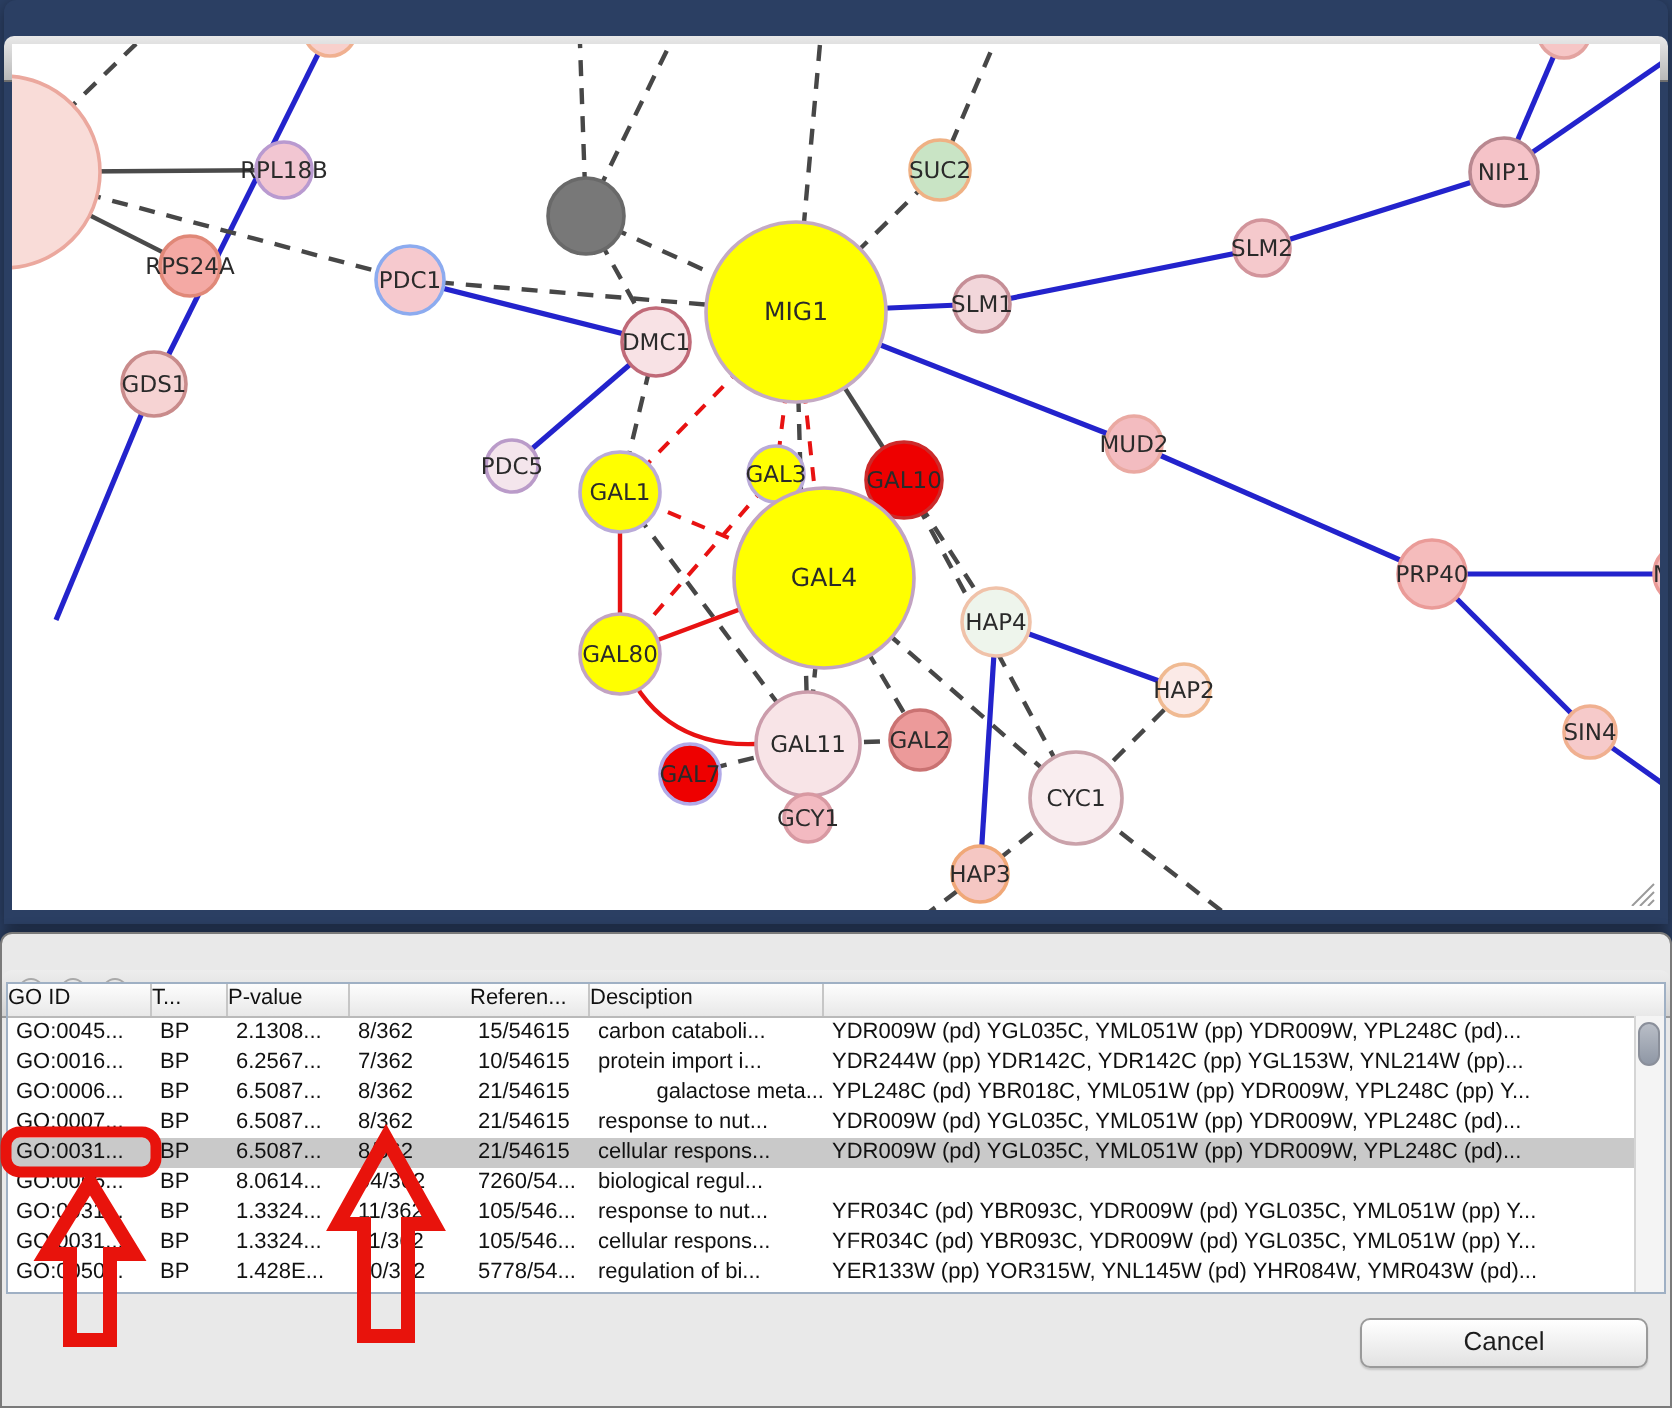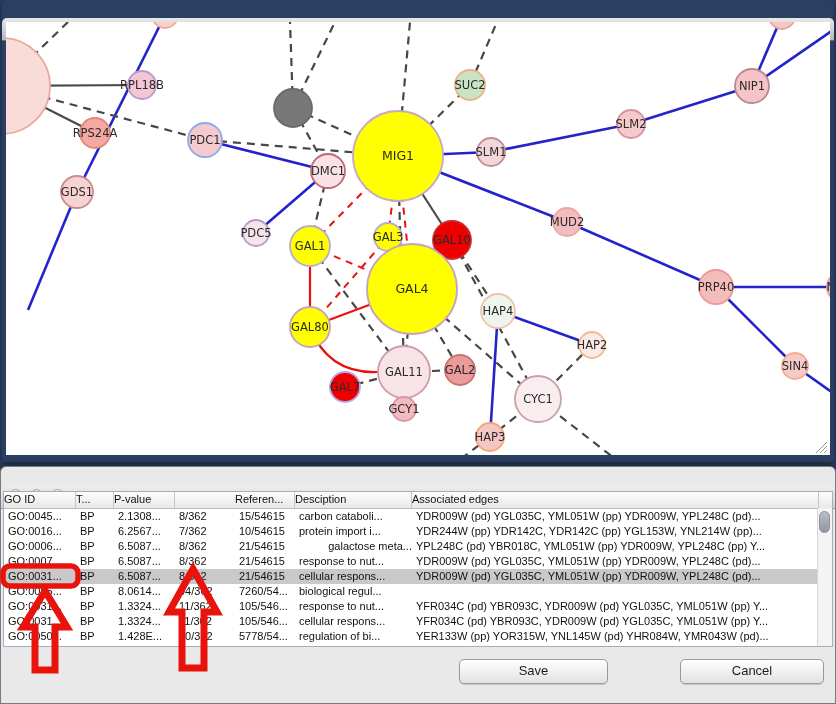--- a/index.html
+++ b/index.html
@@ -199,21 +199,20 @@
     <div class="title">NOA output for Cancel Mode</div>
   </div>
   <div id="noa-table">
     <div class="thead" id="thead">
         <div class="th" style="width: 72px;">GO ID</div>
         <div class="th" style="width: 38px;">T...</div>
         <div class="th" style="width: 61px;">P-value</div>
         <div class="th" style="width: 60px; margin-top: 20px;">Test</div>
         <div class="th" style="width: 60px;">Referen...</div>
         <div class="th" style="width: 117px;">Desciption</div>
-        <div class="th" style="width: 407px;">Associated edges</div>
       </div>
     <div id="tbody">
         <div class="tr">
           <div class="td" style="width: 72px;">GO:0045...</div>
           <div class="td" style="width: 38px;">BP</div>
           <div class="td" style="width: 61px;">2.1308...</div>
           <div class="td" style="width: 60px;">8/362</div>
           <div class="td" style="width: 60px;">15/54615</div>
           <div class="td" style="width: 117px;">carbon cataboli...</div>
           <div class="td" style="width: 407px;">YDR009W (pd) YGL035C, YML051W (pp) YDR009W, YPL248C (pd)...</div>
@@ -288,21 +287,20 @@
           <div class="td" style="width: 60px;">5778/54...</div>
           <div class="td" style="width: 117px;">regulation of bi...</div>
           <div class="td" style="width: 407px;">YER133W (pp) YOR315W, YNL145W (pd) YHR084W, YMR043W (pd)...</div>
         </div>
       </div>
     <div id="vscroll">
       <div id="vthumb"></div>
     </div>
   </div>
   <div id="button-row">
-    <div class="mac-btn" id="save-btn">Save</div>
     <div class="mac-btn" id="cancel-btn">Cancel</div>
   </div>
 </div>
 
 <svg id="annot" width="836" height="704">
   <rect x="3" y="566" width="75" height="20" rx="7" fill="none" stroke="#e8130c" stroke-width="5.5"></rect>
   <path d="M45,591 L23,627 L35,627 L35,670 L55,670 L55,627 L67,627 Z" fill="none" stroke="#e8130c" stroke-width="7"></path>
   <path d="M193,569 L169,612 L182,612 L182,668 L204,668 L204,612 L217,612 Z" fill="none" stroke="#e8130c" stroke-width="7"></path>
 </svg>
 

